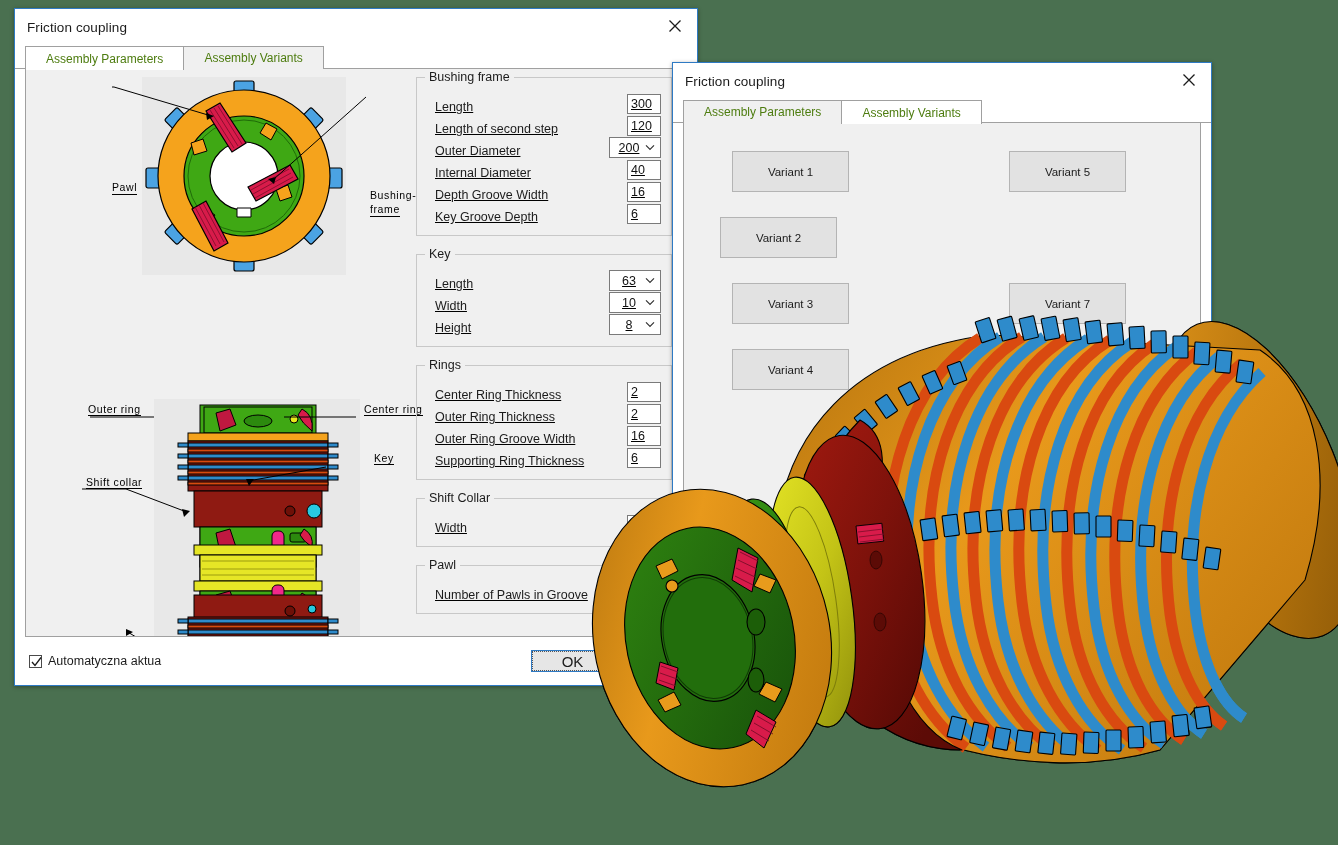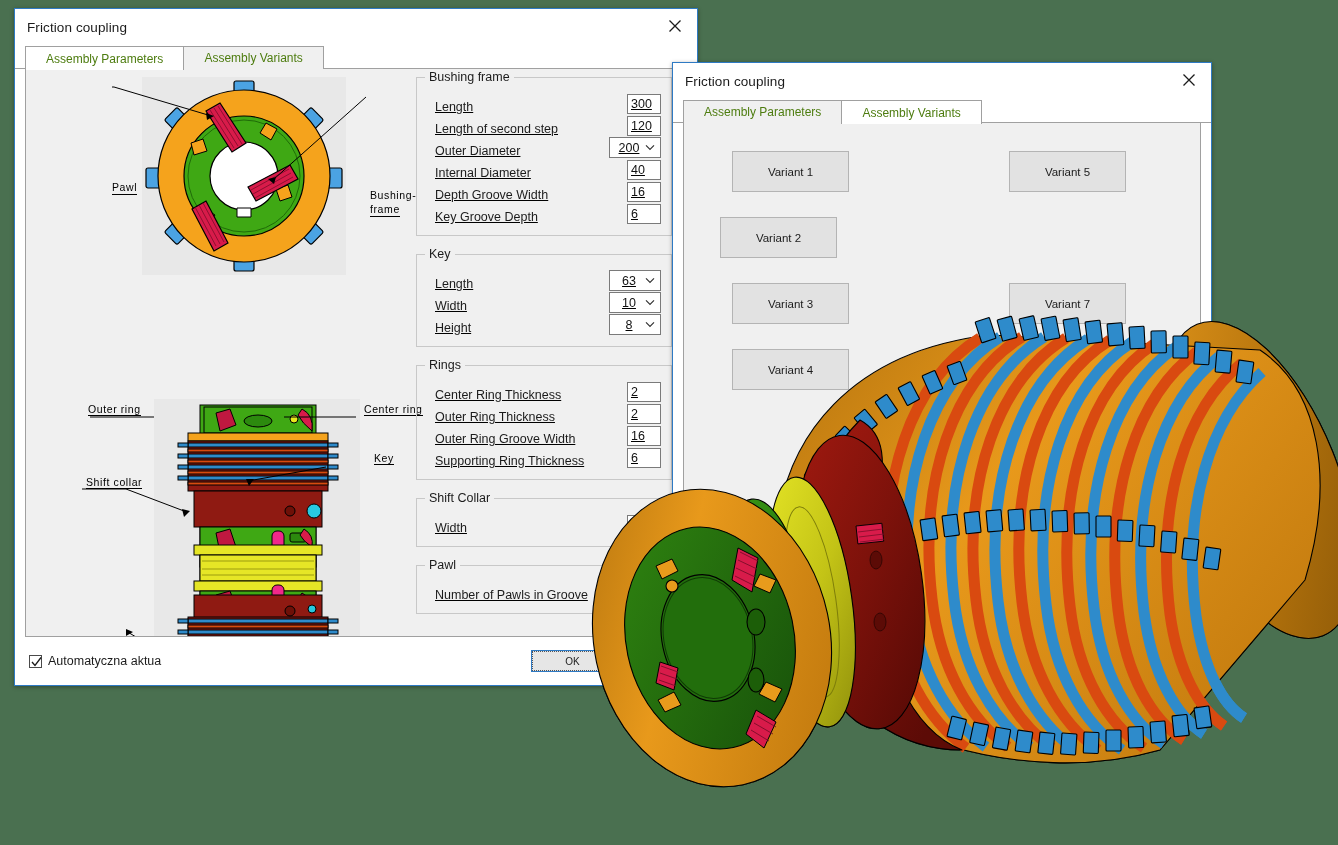--- a/index.html
+++ b/index.html
@@ -197,21 +197,21 @@
     position: relative;
     flex: 0 0 auto;
   }
   .chk .box svg { position: absolute; left: 1px; top: 0px; }
   .ok-btn {
     position: absolute;
     left: 516px;
     width: 83px; height: 22px;
     border: 1px solid #2e7ac4;
     background: #e6e6e6;
-    font-size: 10px;
+    font-size: 15px;
     color: #1b1b1b;
     display: flex; align-items: flex-end; justify-content: center;
     cursor: default;
   }
   .ok-btn .inner {
     border: 1px dotted #555;
     width: 100%; height: 100%;
     display: flex; align-items: center; justify-content: center;
   }
 

